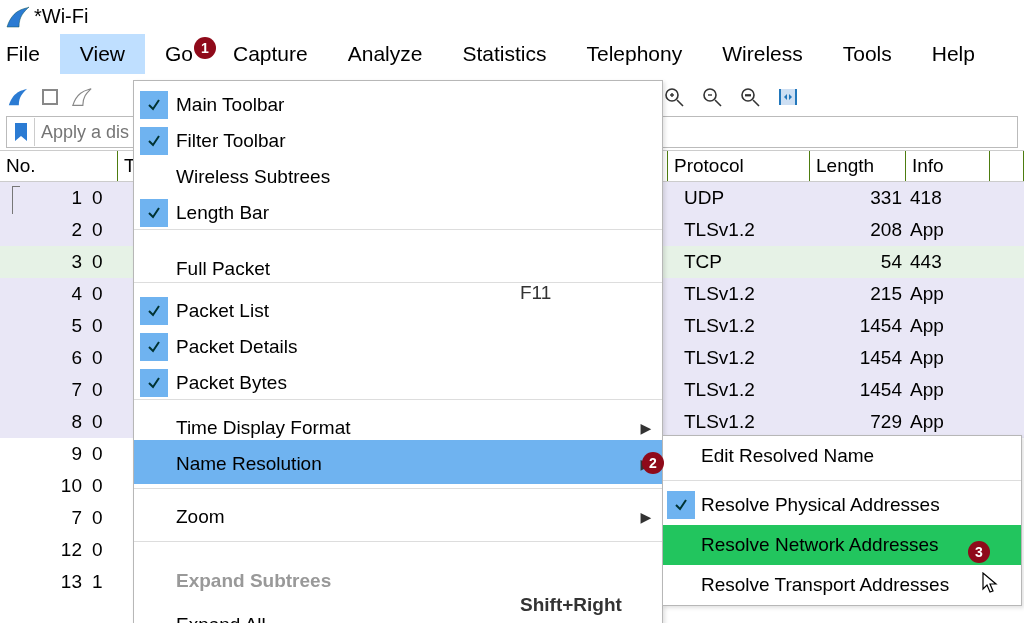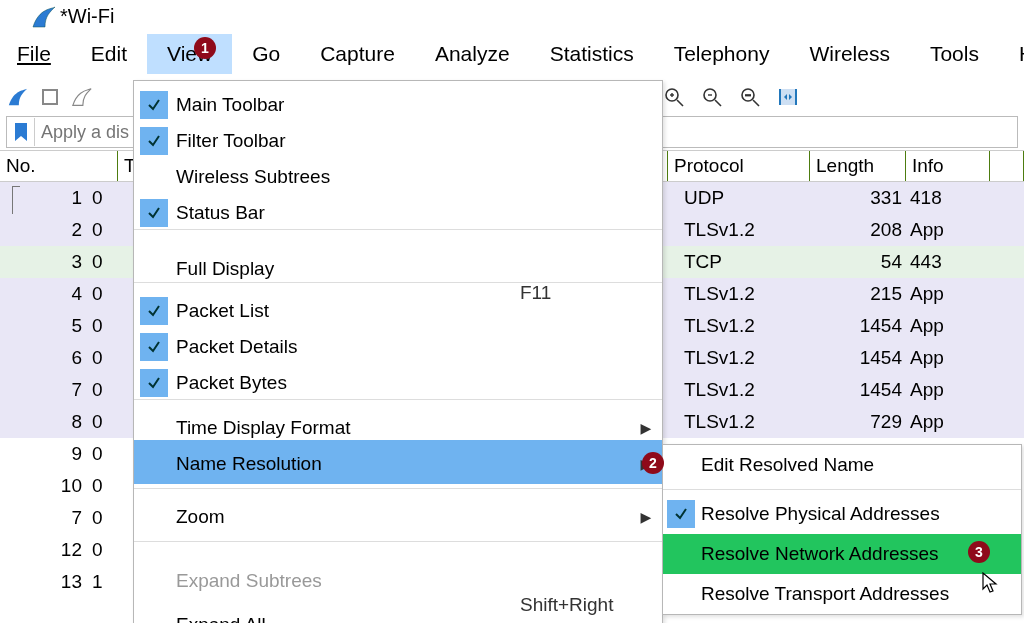--- a/index.html
+++ b/index.html
@@ -13,40 +13,39 @@
     height: 623px;
     position: relative;
   }
 
   
   .title-row {
     display: flex;
     align-items: flex-end;
     padding: 2px 6px 2px 6px;
     height: 30px;
-    margin-left: 26px;
   }
   .shark-fin {
     width: 24px; height: 22px;
     margin-right: 4px;
   }
   .title-text { font-size: 20px; }
 
   
   .menubar {
     display: flex;
     align-items: stretch;
     padding: 4px 0 6px 0;
   }
   .menu-item {
     padding: 8px 20px;
     font-size: 21px;
     cursor: default;
   }
-  .menu-item:first-child { padding-left: 17px; text-decoration: underline; }
+  .menu-item:first-child { padding-left: 6px; }
   .menu-item.open { background: #bfdfff; }
 
   
   .toolbar {
     display: flex;
     align-items: center;
     padding: 2px 6px;
     height: 34px;
     gap: 8px;
   }
@@ -132,35 +131,35 @@
   .dd-item {
     display: grid;
     grid-template-columns: 40px 1fr 120px 16px;
     align-items: center;
     height: 36px;
     font-size: 19px;
     padding: 0 6px 0 0;
   }
   .dd-item.tall { height: 44px; }
   .dd-item.hl { background: #6fb3f0; color:#000; }
-  .dd-item.disabled { color: #999; }
+  .dd-item.disabled { color: #999; font-weight: bold; }
   .dd-check {
     width: 28px; height: 28px;
     margin: 0 6px;
     display:flex;align-items:center;justify-content:center;
   }
   .dd-check.on { background:#6fb3f0; color:#003; }
   .dd-label { padding-left: 2px; }
   .dd-shortcut { text-align: left; color:#333;margin-top:48px; }
   .dd-arrow { width:12px; font-size:14px; color:#333; text-align:center;}
   .dd-sep { height:1px; background:#ddd; margin: 4px 0; }
 
   .submenu {
     position:absolute;
-    top: 444px;
+    top: 435px;
     left: 662px;
     width: 360px;
     background:#fff;
     border:1px solid #b7b7b7;
     box-shadow: 2px 2px 4px rgba(0,0,0,.12);
     z-index: 11;
   }
   .sub-item {
     display:grid;
     grid-template-columns: 38px 1fr;
@@ -195,21 +194,20 @@
 
 <div class="title-row">
   <svg class="shark-fin" viewBox="0 0 24 22">
     <path d="M1 21 C7 2 20 3 23 1 C18 6 13 10 13 21 Z" fill="#2b7bd3" stroke="#155" stroke-width="0.5"></path>
   </svg>
   <span class="title-text">*Wi-Fi</span>
 </div>
 
 <div class="menubar" id="menubar">
     <div class="menu-item">File</div>
-    <div class="menu-item">Edit</div>
     <div class="menu-item open">View</div>
     <div class="menu-item">Go</div>
     <div class="menu-item">Capture</div>
     <div class="menu-item">Analyze</div>
     <div class="menu-item">Statistics</div>
     <div class="menu-item">Telephony</div>
     <div class="menu-item">Wireless</div>
     <div class="menu-item">Tools</div>
     <div class="menu-item">Help</div>
   </div>
@@ -433,28 +431,28 @@
       <div class="dd-label">Wireless Subtrees</div>
       <div class="dd-shortcut"></div>
       <div class="dd-arrow"></div>
     </div>
     <div class="dd-item">
       <div class="dd-check on">
         <svg width="16" height="16" viewBox="0 0 16 16">
           <path d="M3 8 L7 12 L13 3" fill="none" stroke="#033" stroke-width="2"></path>
         </svg>
       </div>
-      <div class="dd-label">Status Bar</div>
+      <div class="dd-label">Length Bar</div>
       <div class="dd-shortcut"></div>
       <div class="dd-arrow"></div>
     </div>
     <div class="dd-sep"></div>
     <div class="dd-item tall">
       <div class="dd-check"></div>
-      <div class="dd-label">Full Display</div>
+      <div class="dd-label">Full Packet</div>
       <div class="dd-shortcut">F11</div>
       <div class="dd-arrow"></div>
     </div>
     <div class="dd-sep"></div>
     <div class="dd-item">
       <div class="dd-check on">
         <svg width="16" height="16" viewBox="0 0 16 16">
           <path d="M3 8 L7 12 L13 3" fill="none" stroke="#033" stroke-width="2"></path>
         </svg>
       </div>

